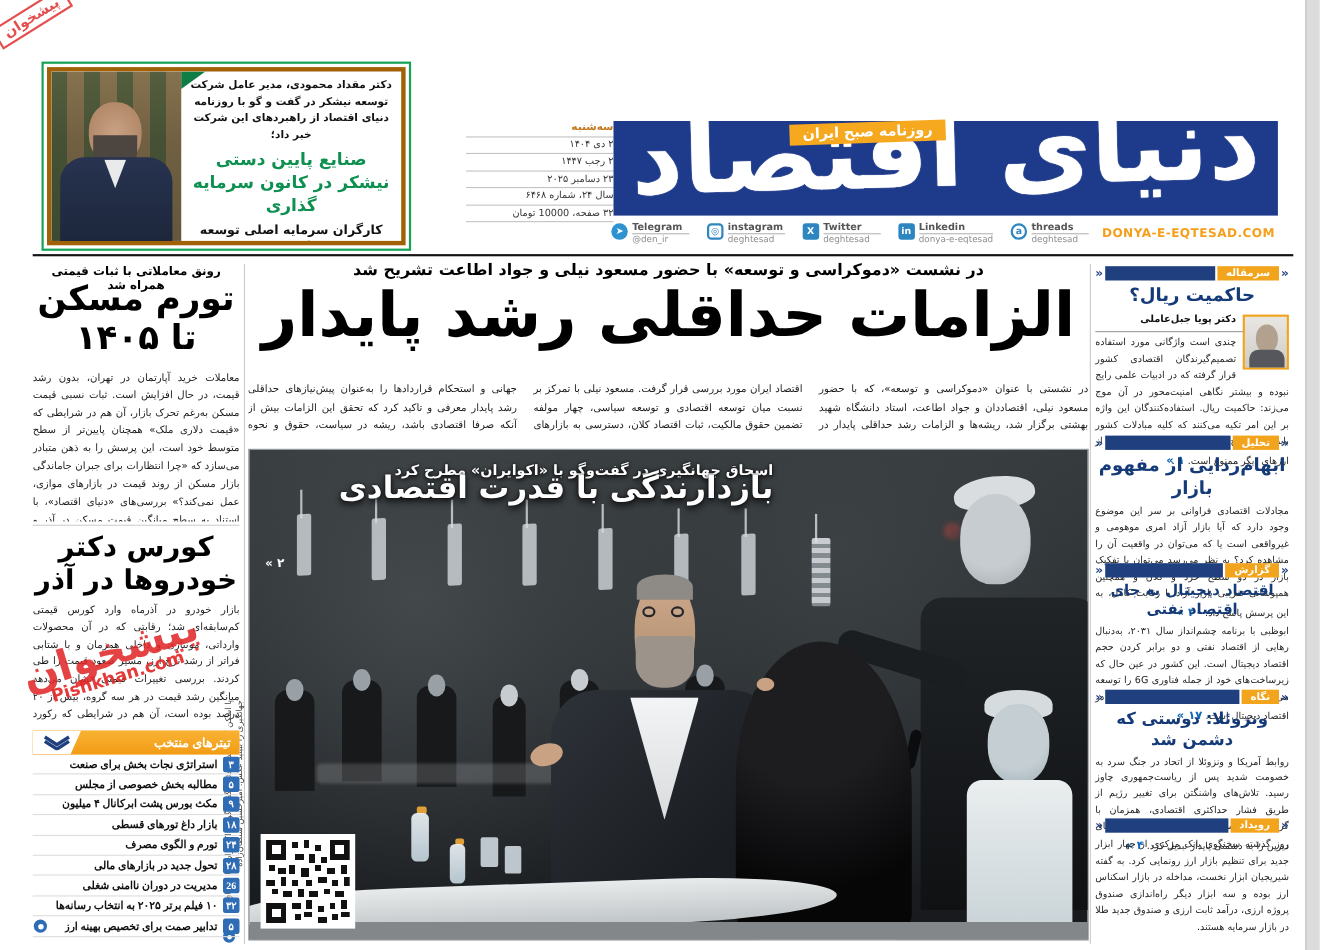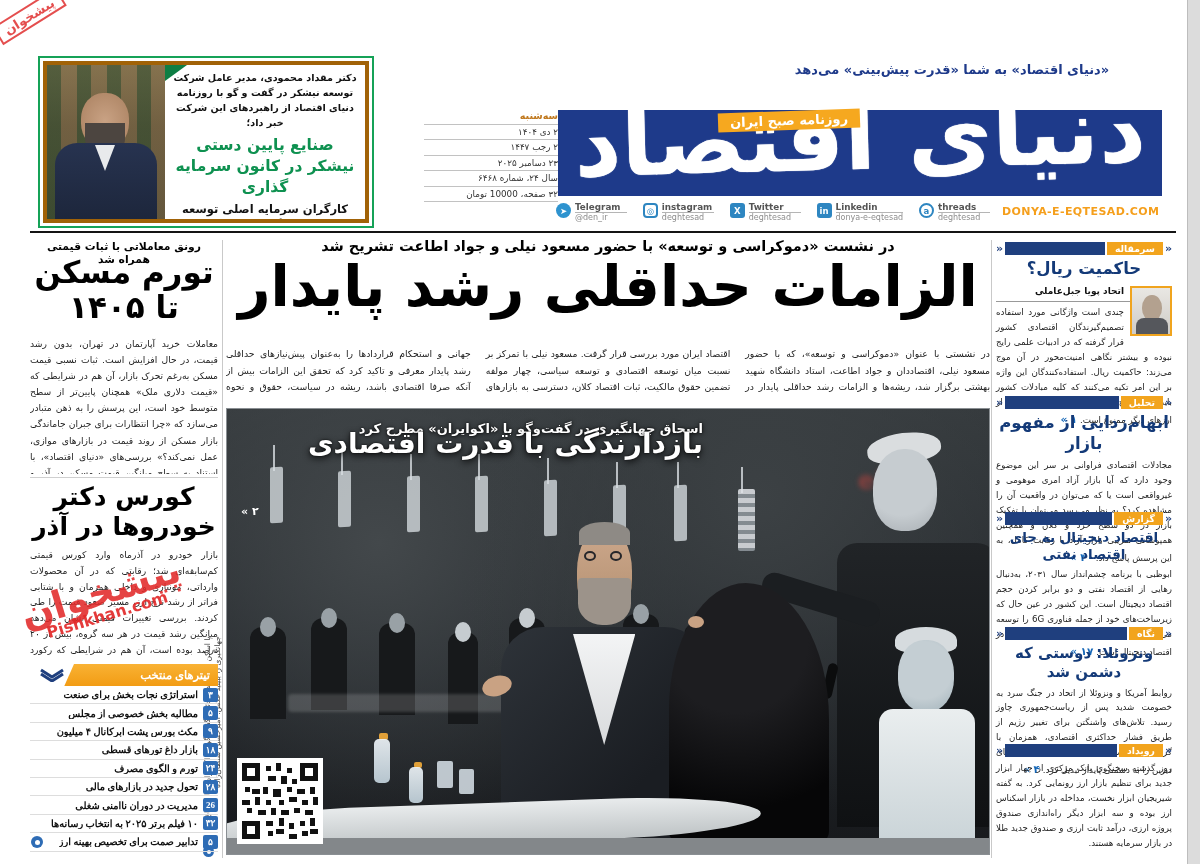--- a/index.html
+++ b/index.html
@@ -198,21 +198,20 @@
 
   <div class="dates">
     <div class="row">سه‌شنبه</div>
     <div class="row">۲ دی ۱۴۰۴</div>
     <div class="row">۲ رجب ۱۴۴۷</div>
     <div class="row">۲۳ دسامبر ۲۰۲۵</div>
     <div class="row">سال ۲۴، شماره ۶۴۶۸</div>
     <div class="row">۳۲ صفحه، 10000 تومان</div>
   </div>
 
-  <div class="tagline">«دنیای اقتصاد» به شما «قدرت پیش‌بینی» می‌دهد</div>
   <div class="banner">
     <div class="logo">دنیای اقتصاد</div>
     <div class="badge">روزنامه صبح ایران</div>
   </div>
   <div class="website" dir="ltr">DONYA-E-EQTESAD.COM</div>
 
   <div class="social">
     <div class="soc">
       <span class="sico ic-round">➤</span>
       <span class="stx">
@@ -467,21 +466,21 @@
         <span class="lbl">سرمقاله</span>
         <span class="bl"></span>
         <span class="mk">«</span>
       </div>
     <div class="rc-head">حاکمیت ریال؟</div>
     <div class="rc-body">
       <span class="auth-box">
           <span class="ah"></span>
           <span class="as"></span>
         </span>
-      <span class="auth-name" style="display:block;">اتحاد پویا جبل‌عاملی</span>
+      <span class="auth-name" style="display:block;">دکتر پویا جبل‌عاملی</span>
       <span>چندی است واژگانی مورد استفاده تصمیم‌گیرندگان اقتصادی کشور قرار گرفته که در ادبیات علمی رایج نبوده و بیشتر نگاهی امنیت‌محور در آن موج می‌زند: حاکمیت ریال. استفاده‌کنندگان این واژه بر این امر تکیه می‌کنند که کلیه مبادلات کشور باید با ارز رایج مملکت تصفیه شود و استفاده از ارزهای دیگر ممنوع است.</span>
       <span class="pref" dir="ltr">« ۱</span>
     </div>
   </div>
 
   <div class="rc" style="top:396px;">
     <div class="secbar">
         <span class="mk">«</span>
         <span class="lbl">تحلیل</span>
         <span class="bl"></span>

